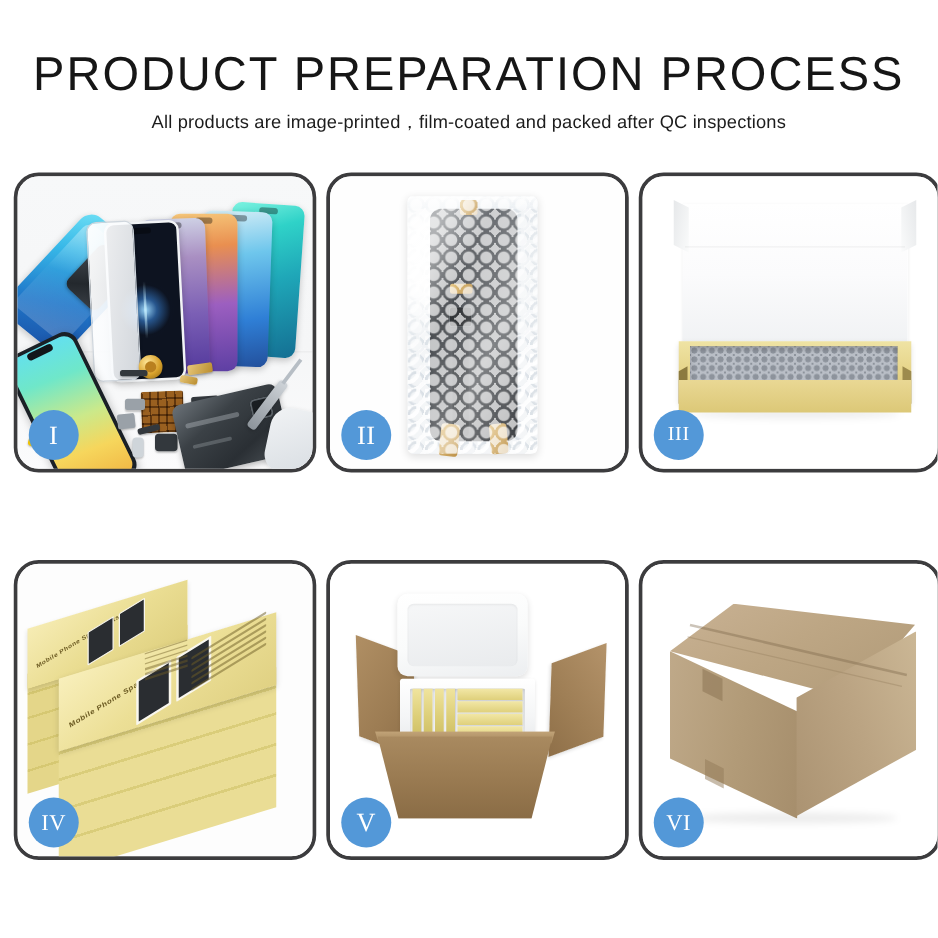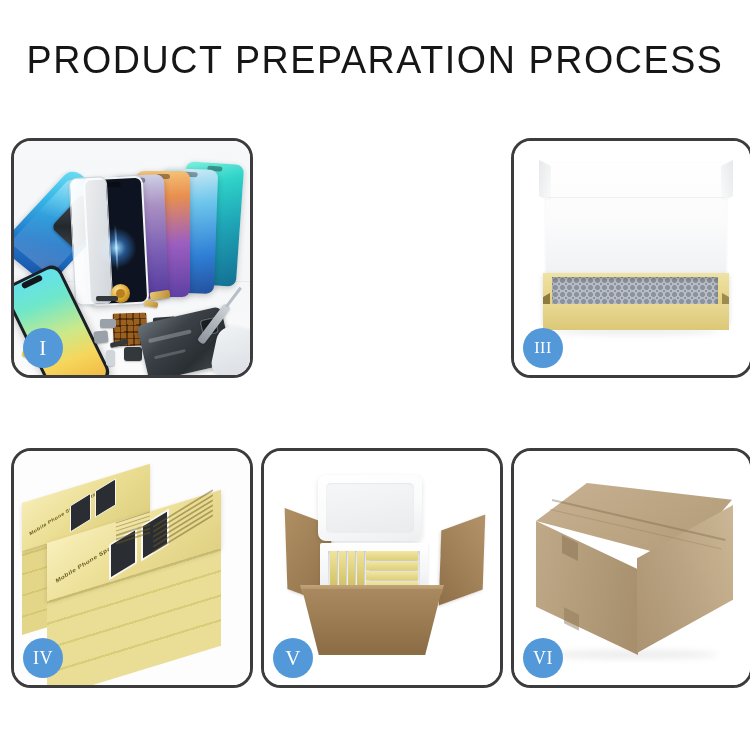--- a/index.html
+++ b/index.html
@@ -794,20 +794,21 @@
     border-radius: 50%;
     background: rgba(0,0,0,0.07);
     filter: blur(3px);
   }
 </style>
 </head>
 <body>
 
 <div id="header">
   <div id="page-title">PRODUCT PREPARATION PROCESS</div>
+  <div id="page-subtitle">All products are image-printed，film-coated and packed after QC inspections</div>
 </div>
 
 <div id="panel-grid">
 
   <div class="panel col1 row1">
     <div class="stage">
       <div class="p1-bg"></div>
       <div class="p1-floor"></div>
 
       <div class="p1-blue"></div>
@@ -845,20 +846,39 @@
         <div class="strip"></div>
         <div class="strip2"></div>
         <div class="lens"></div>
       </div>
       <div class="p1-tool"></div>
       <div class="p1-hand"></div>
     </div>
     <div class="badge">I</div>
   </div>
 
+  <div class="panel col2 row1">
+    <div class="stage">
+      <div class="p2-bg"></div>
+      <div class="p2-bag">
+        <div class="seal"></div>
+      </div>
+      <div class="p2-item">
+        <div class="tape-t"></div>
+        <div class="flex"></div>
+        <div class="conn"></div>
+        <div class="chip"></div>
+        <div class="tape-bl"></div>
+        <div class="tape-br"></div>
+      </div>
+      <div class="p2-bubbles"></div>
+      <div class="p2-gloss"></div>
+    </div>
+    <div class="badge">II</div>
+  </div>
 
   <div class="panel col3 row1">
     <div class="stage">
       <div class="p3-bg"></div>
       <div class="p3-lid"></div>
       <div class="p3-lid-crease"></div>
       <div class="p3-shadow"></div>
       <div class="p3-tray">
         <div class="corner-l"></div>
         <div class="corner-r"></div>

